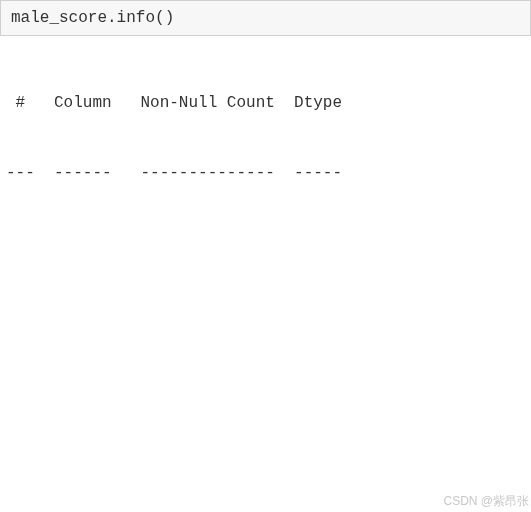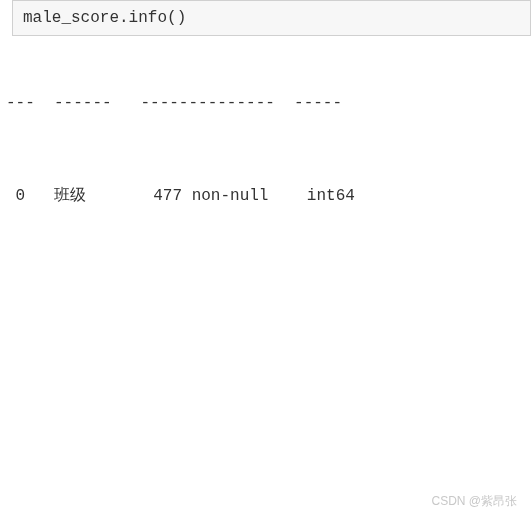--- a/index.html
+++ b/index.html
@@ -12,59 +12,59 @@
     background: #fff;
     width: 531px;
     height: 512px;
     position: relative;
     overflow: hidden;
   }
   .code-cell {
     border: 1px solid #d0d0d0;
     background: #f7f7f7;
     padding: 8px 10px;
-    margin: 0 0 6px 12px;
+    margin: 0 0 6px 0;
     font-family: "Courier New", monospace;
     color: #333;
   }
   .output {
     padding: 4px 2px 2px 6px;
     white-space: pre;
     font-family: "SimSun", "宋体", "Courier New", monospace;
     color: #333;
     line-height: 1.45;
     position: relative;
   }
   .row {
     display: block;
     position: relative;
     height: 23px;
     line-height: 23px;
   }
   .watermark {
     position: absolute;
-    right: 14px;
+    right: 2px;
     bottom: 2px;
     font-size: 12px;
     color: #c8c8c8;
     font-family: Arial, sans-serif;
     white-space: nowrap;
   }
 </style>
 </head>
 <body>
 
 <div class="code-cell">
   <span>male_score.info()</span>
 </div>
 
 <div class="output">
+  <div class="row"> #   Column   Non-Null Count  Dtype</div>
   <div class="row">---  ------   --------------  -----</div>
 
-  <div class="row"><span> 0   班级       477 non-null    int64</span></div>
   
   
   
   
 
   
   
   
 
   

